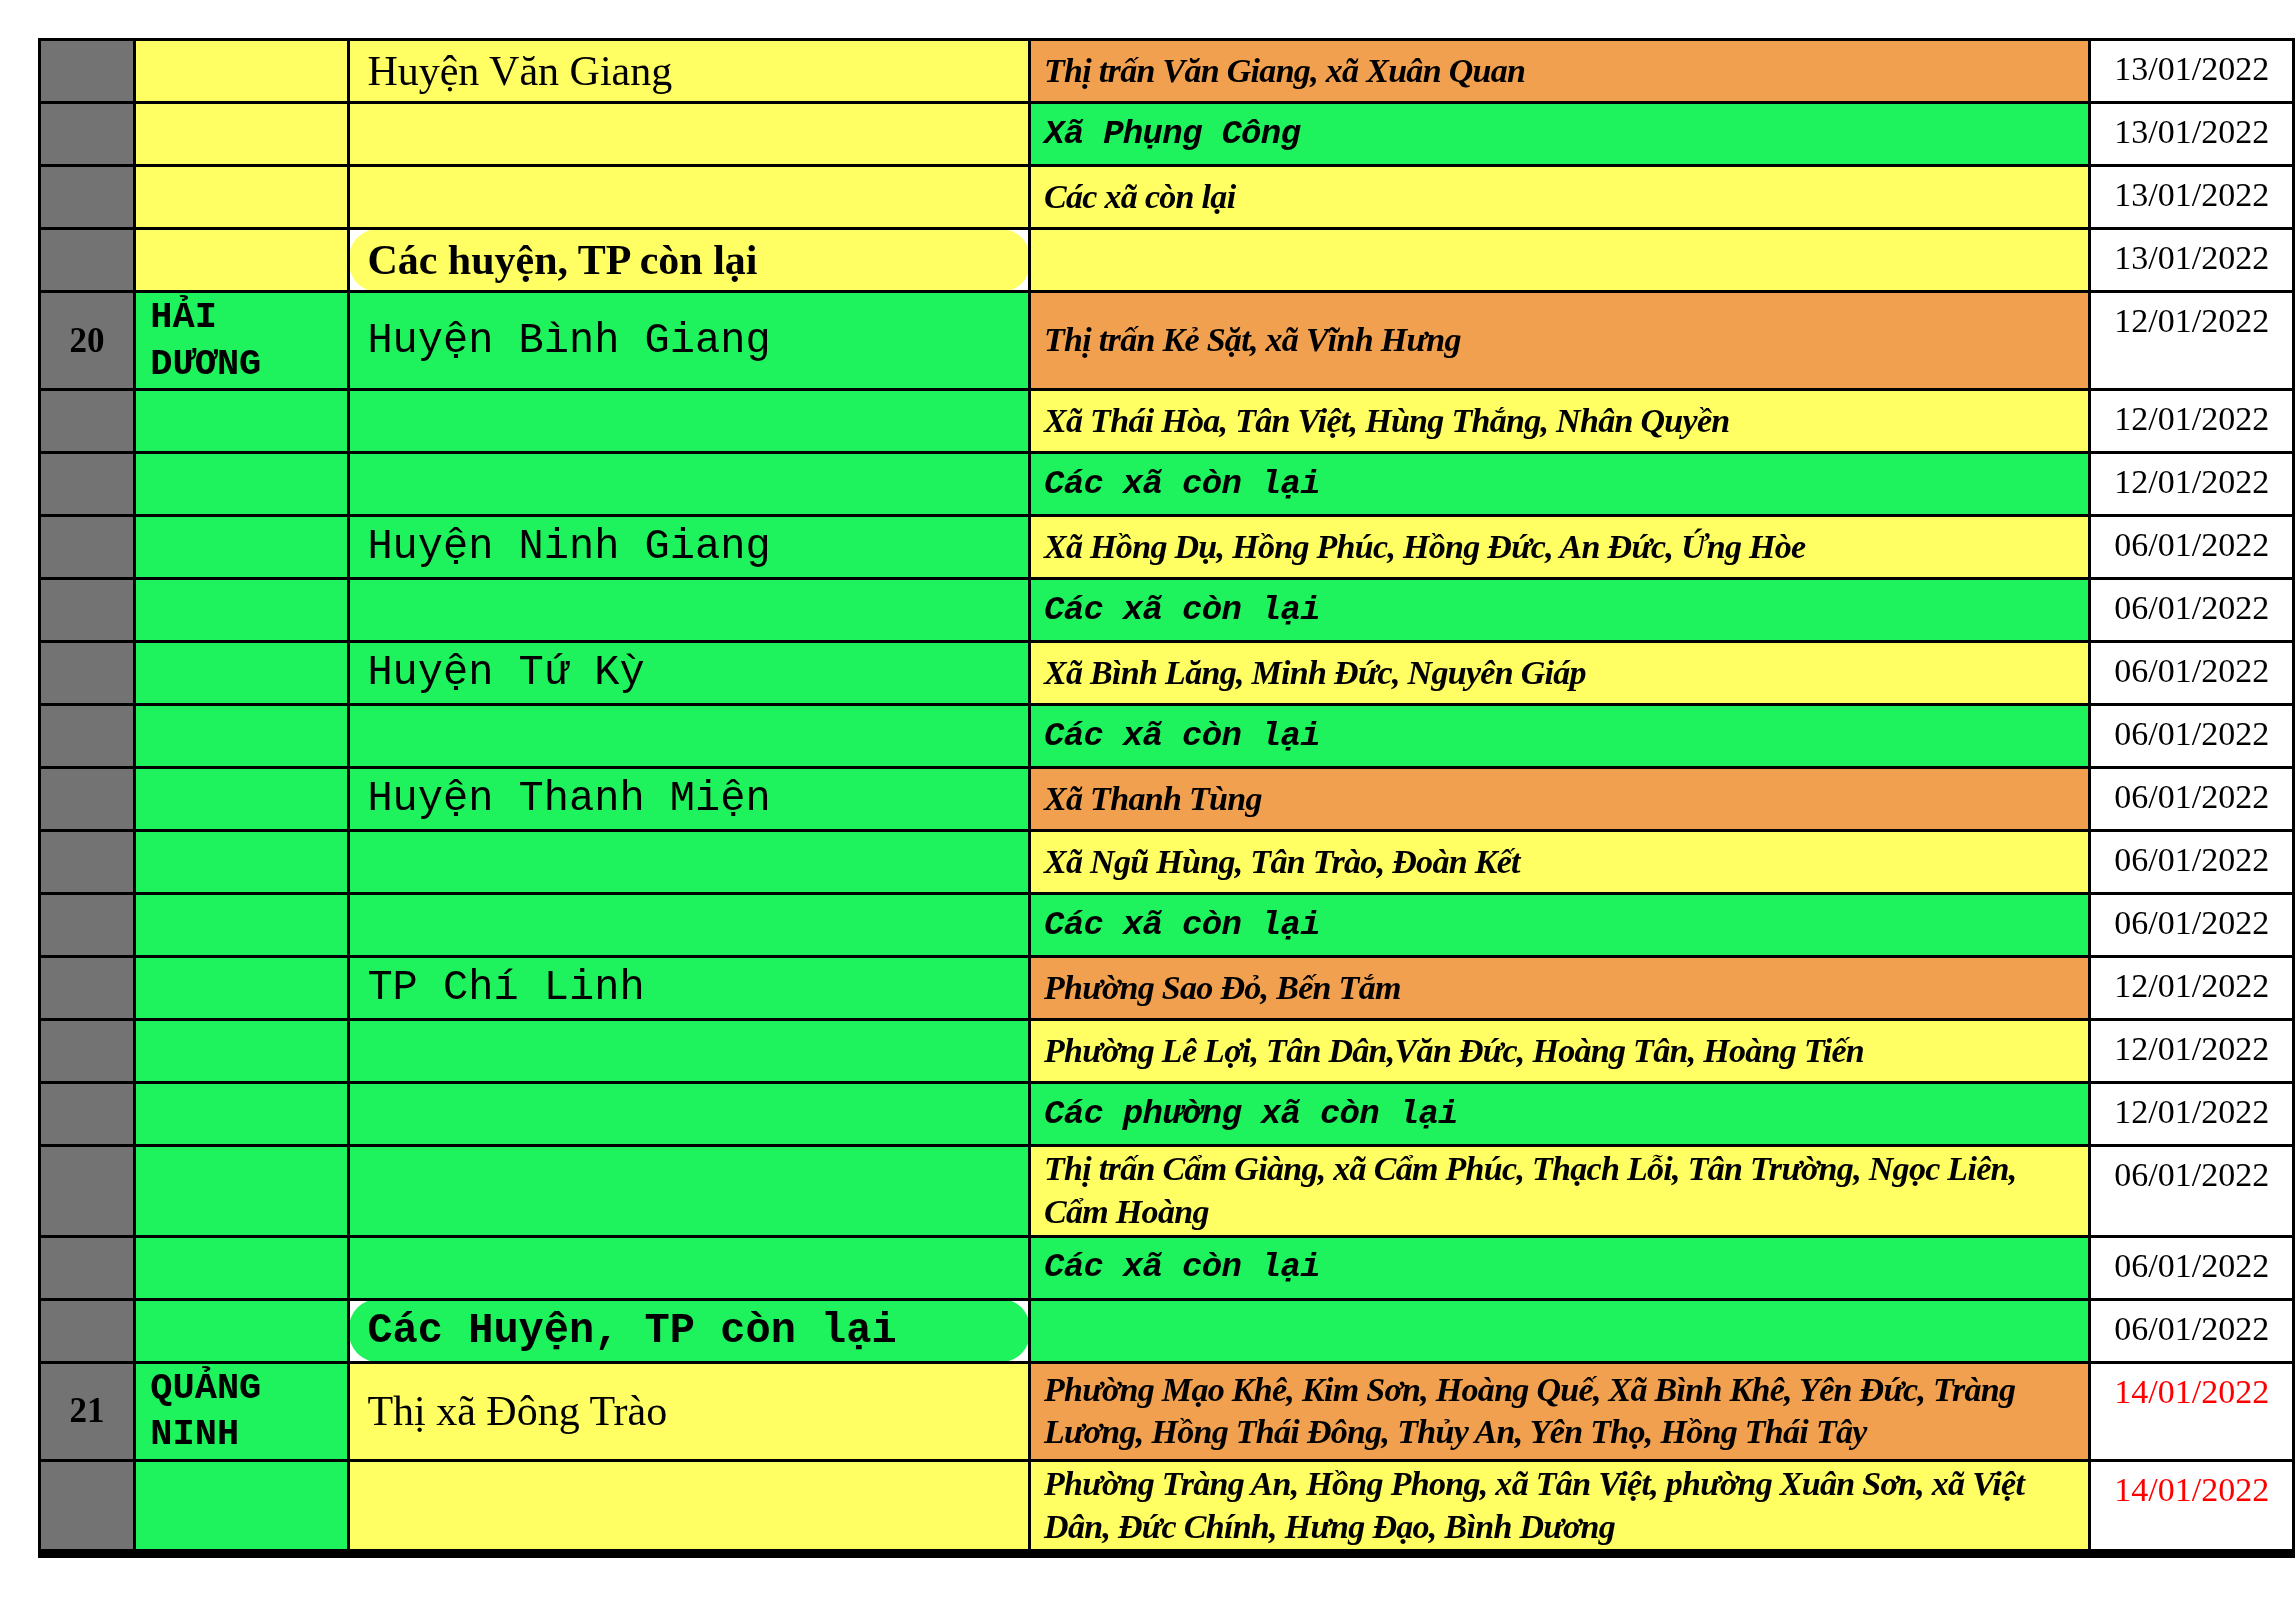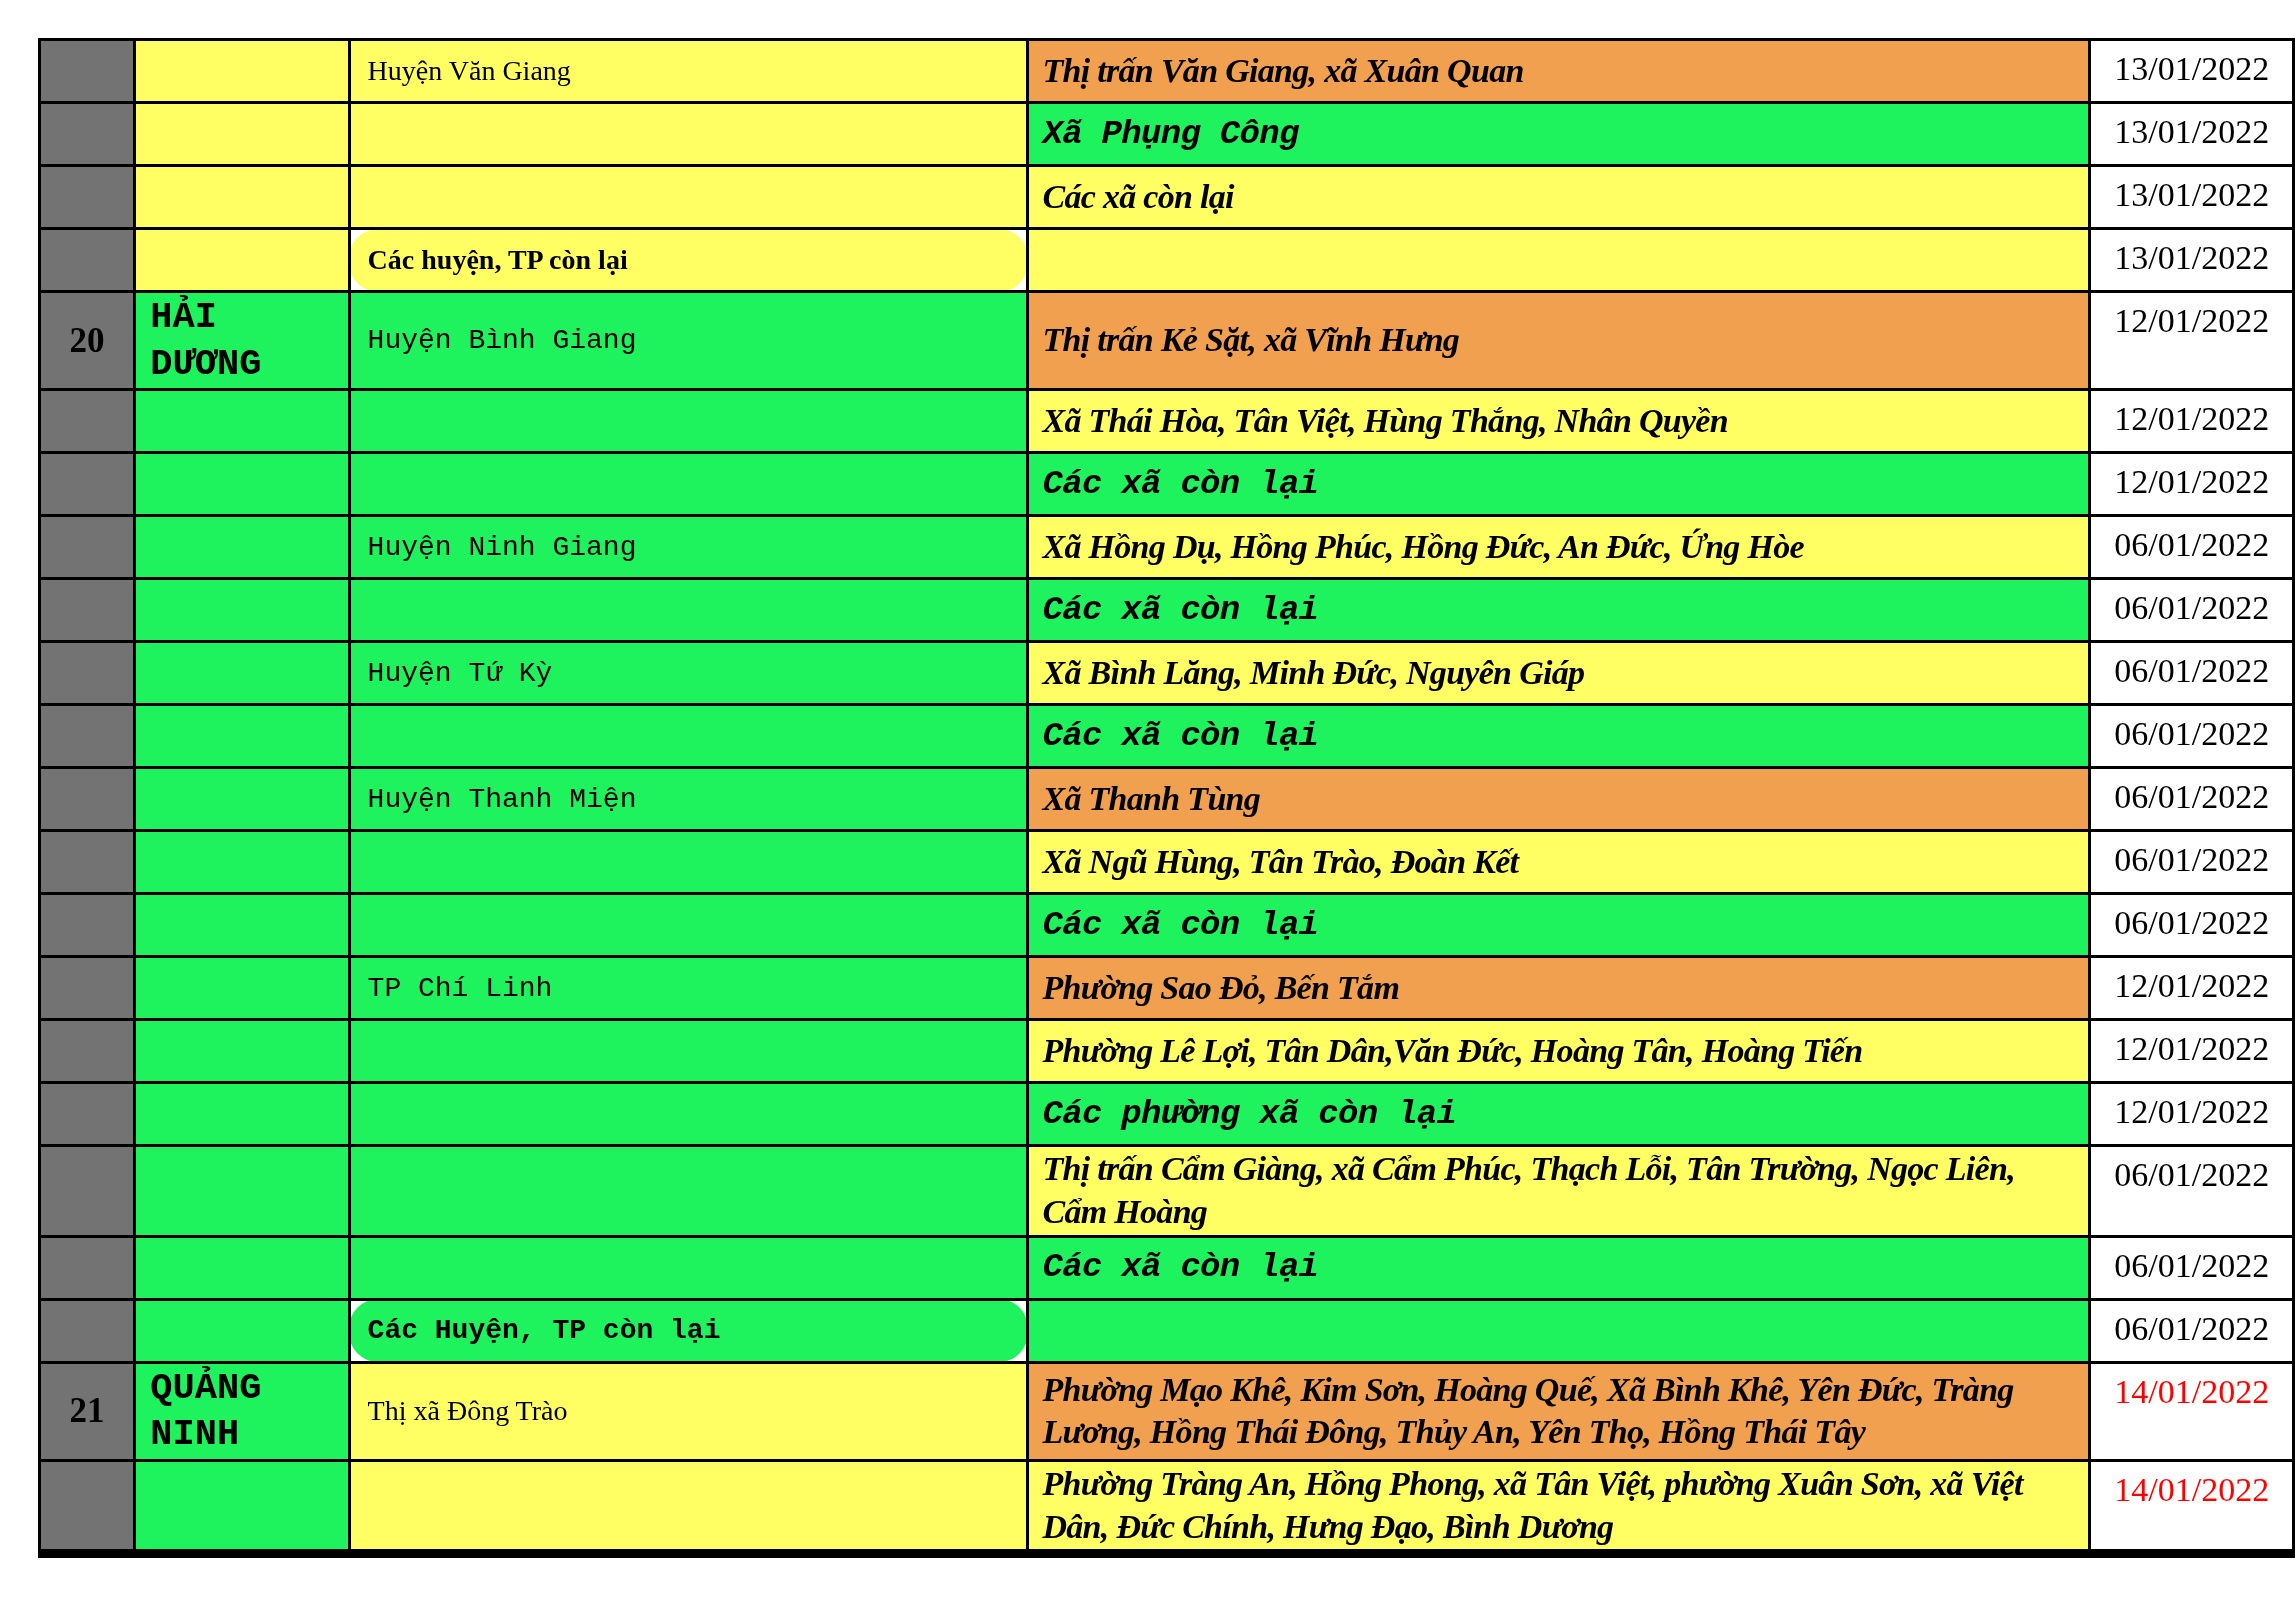--- a/index.html
+++ b/index.html
@@ -8,21 +8,21 @@
   table{border-collapse:collapse;table-layout:fixed;
         margin:38px 0 0 38px;}
   td{border:3.9px solid #000;overflow:hidden;box-sizing:border-box;}
   tr{height:63px;}
   tr:last-child td{border-bottom-width:9.2px;}
   .c1{width:98px;text-align:center;vertical-align:middle;
       font-weight:bold;font-size:35px;background:#737373;}
   .c2{width:219px;vertical-align:middle;padding:1.3px 6.5px 1.3px 14.4px;
       font-weight:bold;font-size:37px;line-height:1.25;}
   .c3{width:709px;vertical-align:middle;padding:1.3px 9.2px 1.3px 17px;
-      font-size:28px;}
+      font-size:42px;}
   .c3.bold{font-weight:bold;border-radius:29px;}
   .c4{width:1112px;vertical-align:middle;padding:1.3px 10.5px 1.3px 13px;
       font-weight:bold;font-style:italic;font-size:34px;line-height:1.25;
       letter-spacing:-0.7px;}
   .c5{width:206px;text-align:center;vertical-align:top;
       padding-top:9.2px;font-size:34px;background:#fff;}
   .c5.red{color:var(--date-red);margin-top:16px;}
   .bg-green{background:var(--green);font-family:Liberation Mono, monospace;}
   .bg-yellow{background:var(--yellow);}
   .bg-orange{background:var(--orange);}

